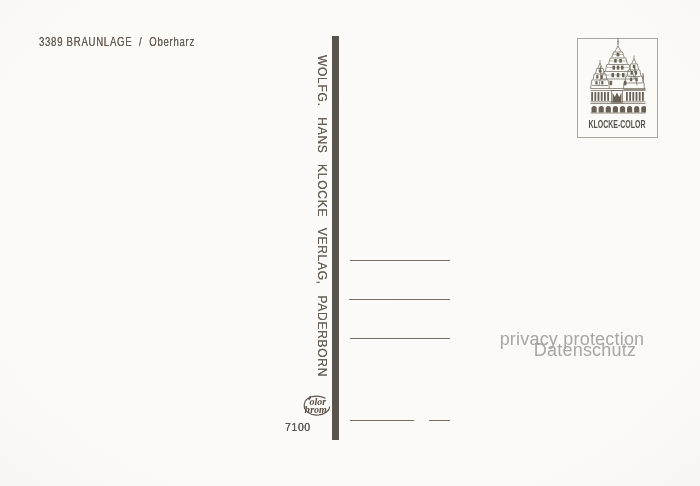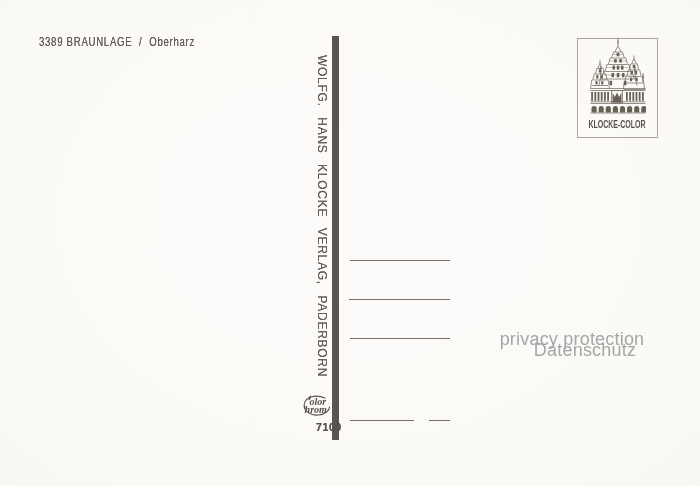--- a/index.html
+++ b/index.html
@@ -18,21 +18,21 @@
          writing-mode:vertical-lr;text-orientation:mixed;white-space:nowrap;}
   .hline{height:1.1px;background:#776f63;}
   #klbox{left:576.5px;top:37.5px;width:81.5px;height:100.5px;
          border:1.2px solid #a9a49d;box-sizing:border-box;}
   #kltext{left:557px;top:119px;width:120px;text-align:center;
           font-size:10px;font-weight:bold;color:#56514a;line-height:11px;
           letter-spacing:0px;transform:scaleX(0.70);transform-origin:50% 50%;
           white-space:nowrap;}
   #privacy{left:422px;top:334px;width:300px;text-align:center;
            font-size:18px;line-height:11px;color:#a6a6a6;letter-spacing:0.2px;}
-  #num7100{text-shadow:0 0 0.5px #56514a;left:316px;top:420.5px;font-size:10.5px;font-weight:bold;
+  #num7100{text-shadow:0 0 0.5px #56514a;left:285px;top:420.5px;font-size:10.5px;font-weight:normal;
            color:#56514a;letter-spacing:0.6px;}
 </style>
 </head>
 <body>
 <div id="card">
   <div class="abs" id="title">3389&nbsp;BRAUNLAGE&nbsp;&nbsp;/&nbsp;&nbsp;Oberharz</div>
 
   <div class="abs" id="bar"></div>
   <div class="abs" id="vtext">WOLFG. HANS KLOCKE VERLAG, PADERBORN</div>
 

